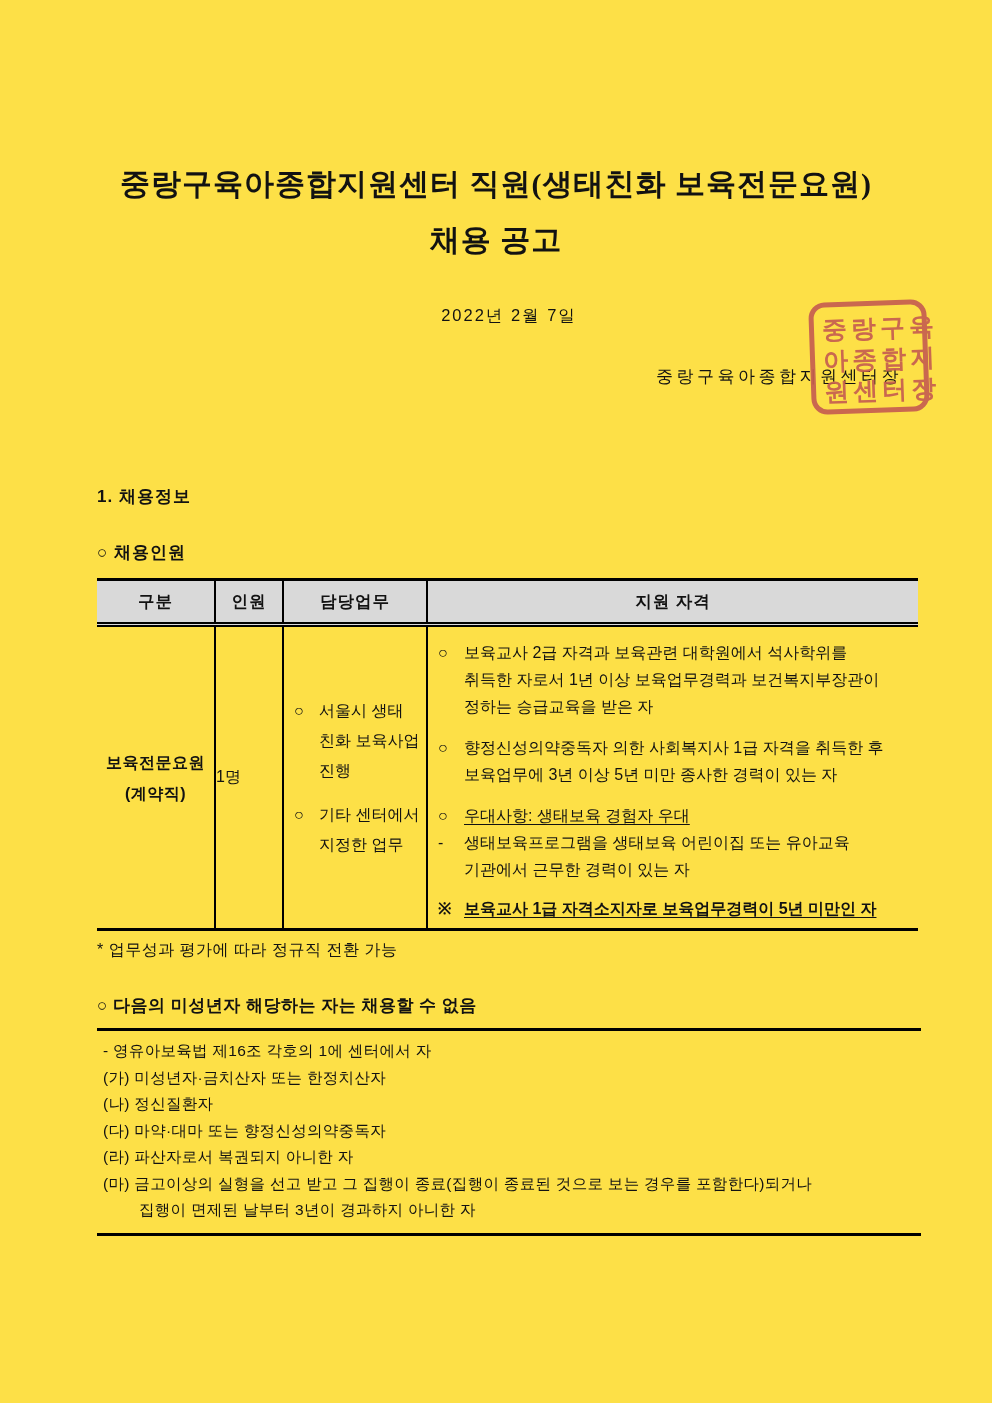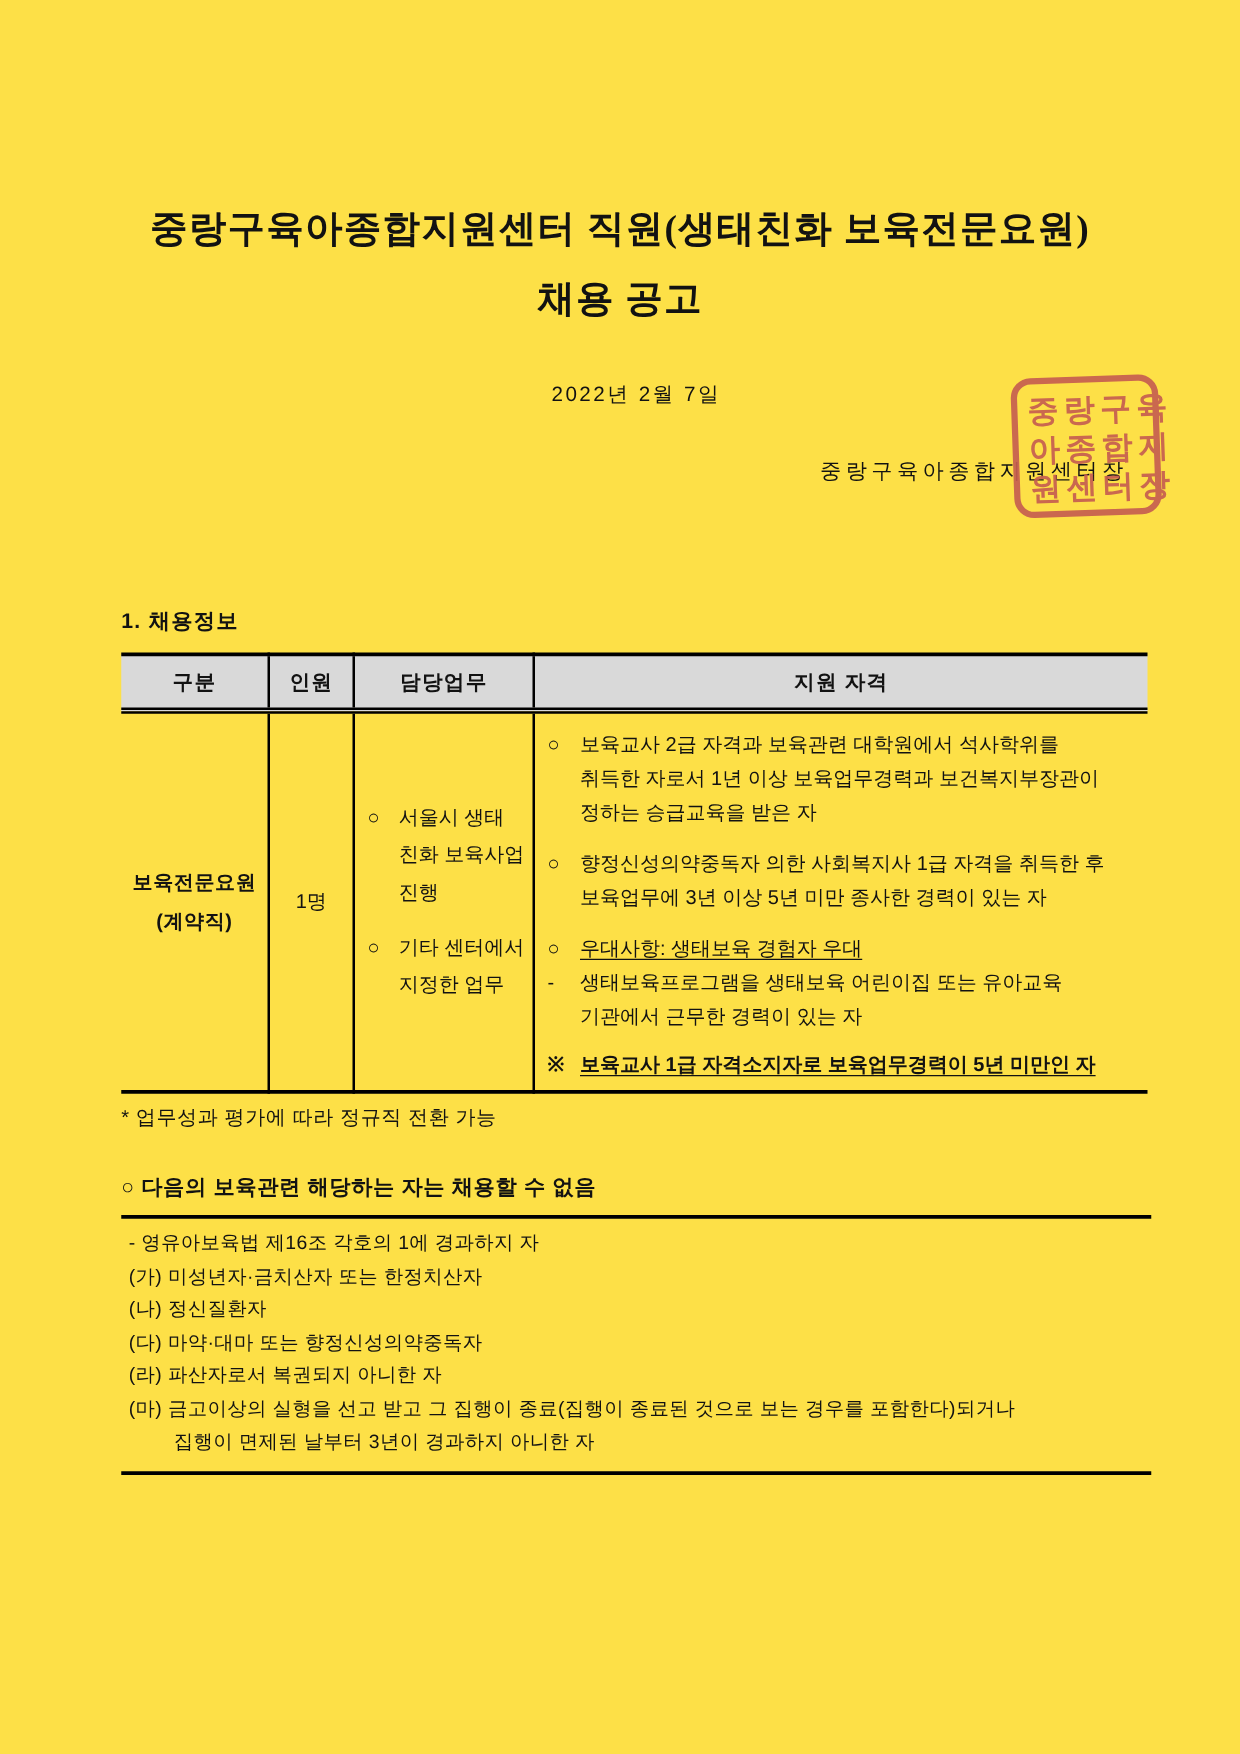--- a/index.html
+++ b/index.html
@@ -93,21 +93,21 @@
     height:45px;
     background:var(--header-bg);
     font-size:16.5px;font-weight:700;
     border-bottom:5px double #000;
     letter-spacing:1px;
   }
   table.recruit th,table.recruit td{border-right:2px solid #000;}
   table.recruit th:last-child,table.recruit td:last-child{border-right:none;}
   table.recruit td{height:293px;vertical-align:middle;font-size:16px;}
   td.cell-category{text-align:center;font-weight:700;line-height:31px;letter-spacing:.5px;}
-  td.cell-count{text-align:center;}
+  td.cell-count{text-align:left;}
   td.cell-duties{padding-left:10px;}
   .duty{line-height:30px;}
   .duty + .duty{margin-top:14px;}
   .duty-first{display:flex;}
   .duty-marker{width:25px;flex:0 0 25px;}
   .duty-cont{padding-left:25px;}
   td.cell-qual{vertical-align:top;padding:12px 6px 6px 10px;}
   .q-item{line-height:27px;font-size:16px;}
   .q-gap{margin-top:14px;}
   .q-gap-sm{margin-top:12px;}
@@ -152,20 +152,21 @@
   <div class="sign-area">
     <div class="signer">중랑구육아종합지원센터장</div>
     <div class="seal">
       <div class="seal-row">중랑구육</div>
       <div class="seal-row">아종합지</div>
       <div class="seal-row">원센터장</div>
     </div>
   </div>
 
   <div class="sec-heading">1. 채용정보</div>
+  <div class="sub-heading">○ 채용인원</div>
 
   <table class="recruit">
     <colgroup>
         <col class="c1">
         <col class="c2">
         <col class="c3">
         <col class="c4">
       </colgroup>
     <thead>
       <tr>
@@ -239,23 +240,23 @@
               <span class="q-text u">보육교사 1급 자격소지자로 보육업무경력이 5년 미만인 자</span>
             </div>
           </div>
         </td>
       </tr>
     </tbody>
   </table>
 
   <div class="table-note">* 업무성과 평가에 따라 정규직 전환 가능</div>
 
-  <div class="disq-heading">○ 다음의 보육관련 해당하는 자는 채용할 수 없음</div>
+  <div class="disq-heading">○ 다음의 미성년자 해당하는 자는 채용할 수 없음</div>
   <div class="disq-box">
-    <div class="disq-line">- 영유아보육법 제16조 각호의 1에 경과하지 자</div>
+    <div class="disq-line">- 영유아보육법 제16조 각호의 1에 센터에서 자</div>
     <div class="disq-line">(가) 미성년자·금치산자 또는 한정치산자</div>
     <div class="disq-line">(나) 정신질환자</div>
     <div class="disq-line">(다) 마약·대마 또는 향정신성의약중독자</div>
     <div class="disq-line">(라) 파산자로서 복권되지 아니한 자</div>
     <div class="disq-line">(마) 금고이상의 실형을 선고 받고 그 집행이 종료(집행이 종료된 것으로 보는 경우를 포함한다)되거나</div>
     <div class="disq-line indent">집행이 면제된 날부터 3년이 경과하지 아니한 자</div>
   </div>
 
 </div>
 

